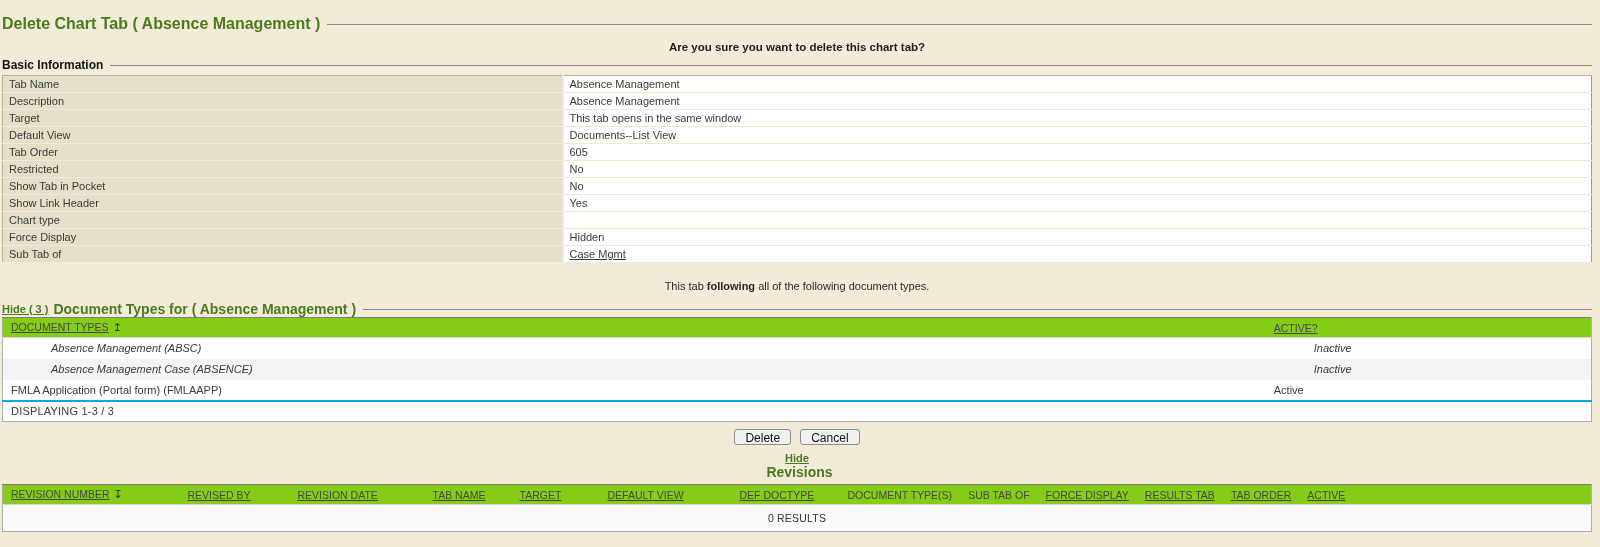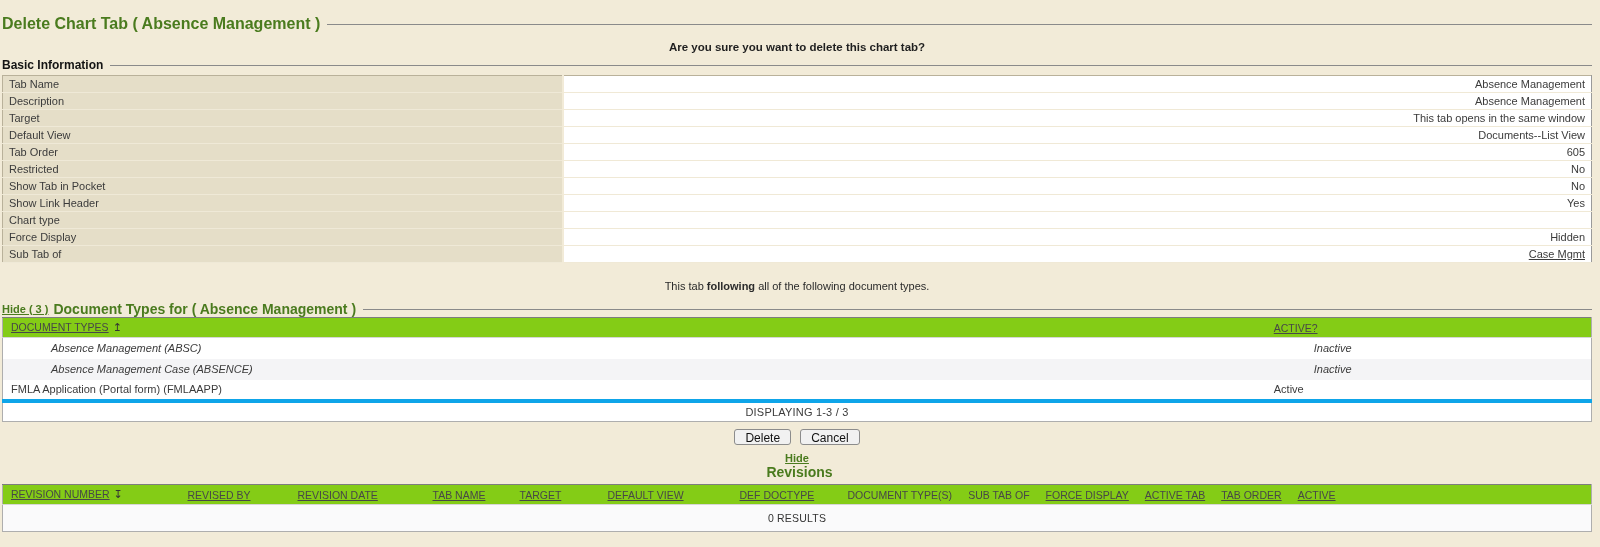--- a/index.html
+++ b/index.html
@@ -21,21 +21,21 @@
   .section-row { margin-top:4px; margin-bottom:3px; }
   .section-title { font-weight:bold; font-size:12px; color:#141414; white-space:nowrap; }
 
   
   .info-table { width:100%; border-collapse:collapse; border:1px solid #b9b19a; border-right-color:#9a9a9a; }
   .info-table td { height:17px; padding:1px 6px; font-size:11px; vertical-align:middle; }
   .info-table td.lbl {
     background:#e5dec8; width:560px;
     border-bottom:1px solid #efe9d7; border-right:2px solid #f2ebd8;
   }
-  .info-table td.val { background:#ffffff; border-bottom:1px solid #f0e9d6;text-align:right; }
+  .info-table td.val { background:#ffffff; border-bottom:1px solid #f0e9d6; }
   .link { color:#3b3b3b; text-decoration:underline; cursor:pointer; }
 
   .doc-note { text-align:center; font-size:11px; margin:17px 0 9px; color:#2b2b2b; }
 
   .hide-link { color:#4a7b1e; font-weight:bold; font-size:11px; text-decoration:underline; cursor:pointer; white-space:nowrap; }
   .green-title { color:#4a7b1e; font-weight:bold; font-size:14px; margin-left:5px; white-space:nowrap; }
 
   
   .grid { width:100%; border-collapse:collapse; background:#fff; border:1px solid #aeaeae; border-top-color:#7d7d7d; }
   .grid th {
@@ -43,22 +43,22 @@
     font-size:10.5px; font-weight:normal; color:#474747; white-space:nowrap;
     border-bottom:1px solid #d6d6d6;
   }
   .th-link { text-decoration:underline; color:#474747; cursor:pointer; }
   .th-plain { color:#474747; }
   .sort-icon { margin-left:4px; color:#333; font-size:11px; text-decoration:none; }
   .doc-grid td { height:21px; padding:2px 8px; font-size:11px; color:#3b3b3b; background:#fff; }
   .doc-grid tr.even td { background:#f4f4f6; }
   .doc-grid tr.italic td { font-style:italic;padding-left:48px; }
   .displaying {
-    background:#f4f4f6; text-align:center; font-size:10.5px; color:#333;
-    height:21px; border-top:4px solid #0ea5e9; letter-spacing:.2px;
+    background:#f4f4f6; text-align:left; font-size:10.5px; color:#333;
+    height:21px; border-top:2px solid #0ea5e9; letter-spacing:.2px;
   }
 
   .actions { text-align:center; margin:7px 0 7px; }
   .btn {
     font-family:"Liberation Sans", sans-serif; font-size:12px; color:#111;
     background:#f1f1f1; border:1px solid #8c8c8c; border-radius:3px;
     height:16px; padding:1px 10px 10px; margin:0 3px; cursor:pointer;
   }
 
   .rev-legend { margin-top:6px; margin-bottom:3px;flex-direction:column; }
@@ -232,21 +232,21 @@
         <th>
           <span class="th-plain">DOCUMENT TYPE(S)</span>
         </th>
         <th>
           <span class="th-plain">SUB TAB OF</span>
         </th>
         <th>
           <a class="th-link">FORCE DISPLAY</a>
         </th>
         <th>
-          <a class="th-link">ACTIVE TAB</a>
+          <a class="th-link">RESULTS TAB</a>
         </th>
         <th>
           <a class="th-link">TAB ORDER</a>
         </th>
         <th>
           <a class="th-link">ACTIVE</a>
         </th>
       </tr>
     </thead>
     <tbody>

